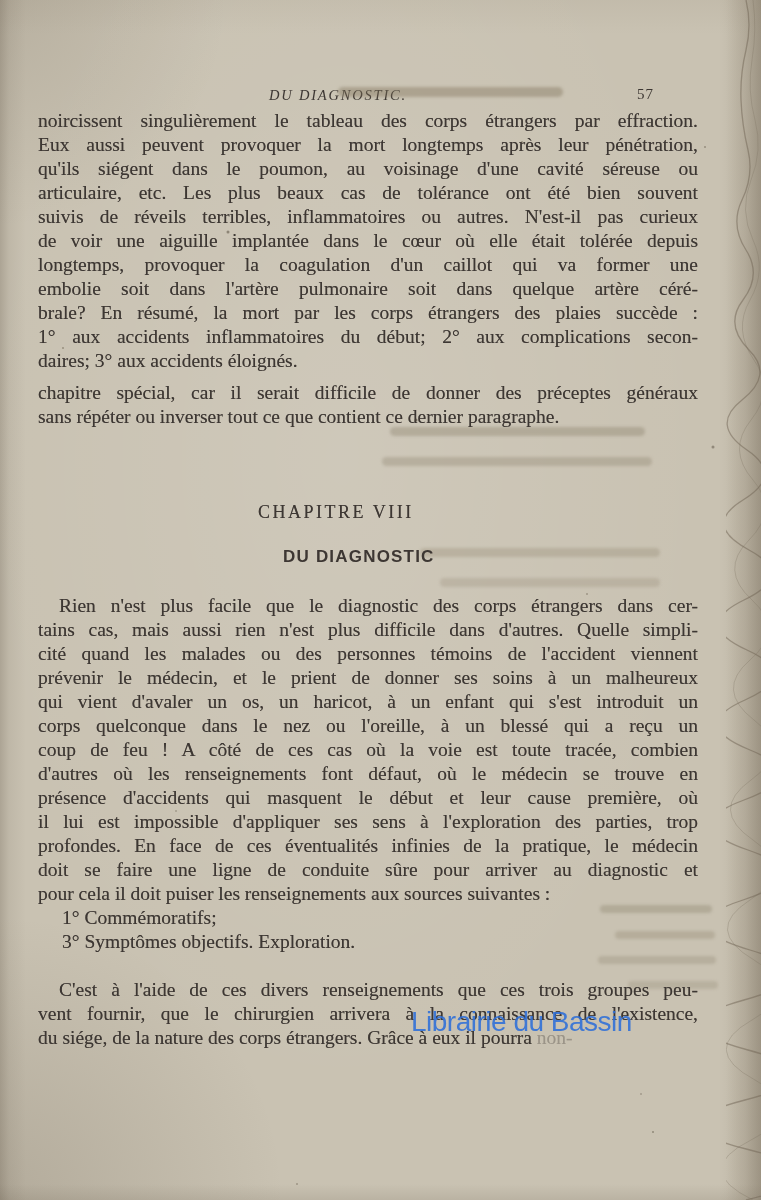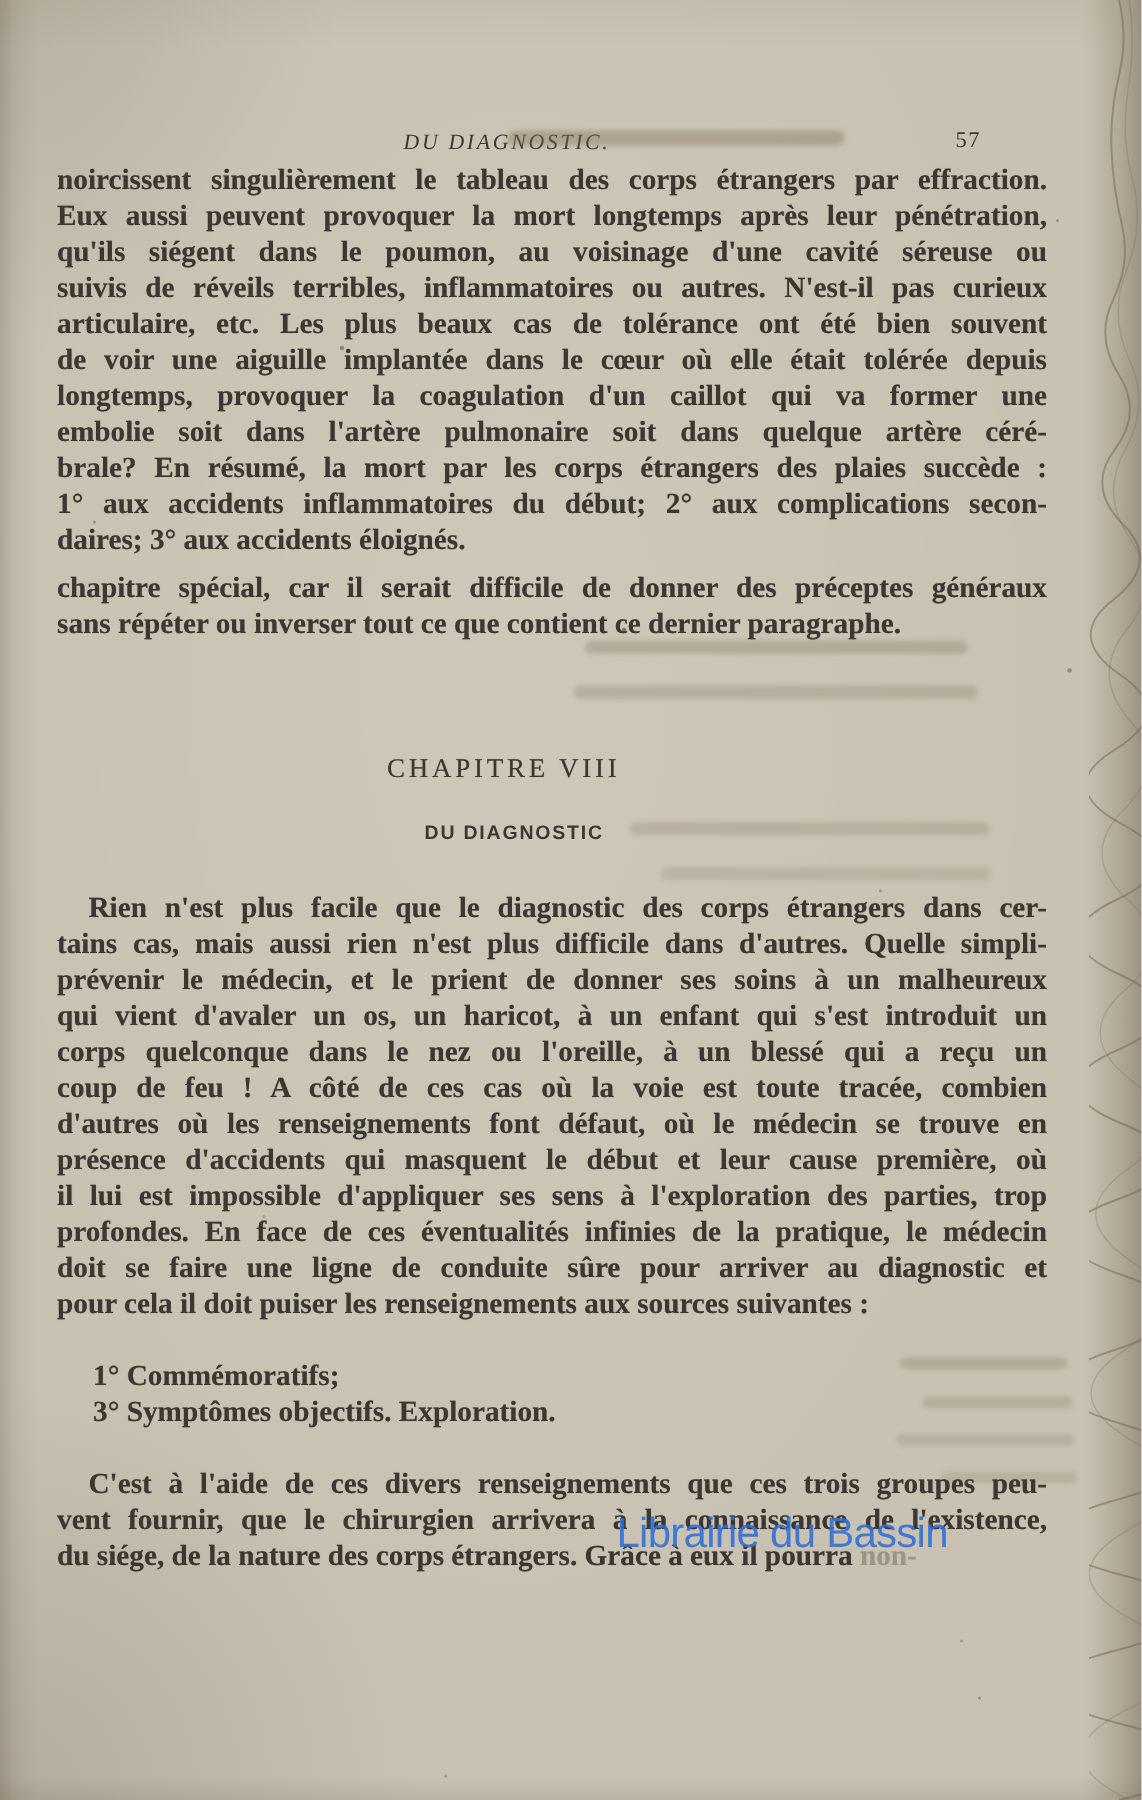--- a/index.html
+++ b/index.html
@@ -47,21 +47,20 @@
     letter-spacing: 1px;
     text-align: center;
   }
   .textblock {
     position: absolute;
     left: 38px;
     width: 660px;
     font-size: 19.5px;
     line-height: 24px;
     text-shadow: 0 0 0.5px rgba(61,55,51,0.55);
-    font-weight: bold;
   }
   .line {
     height: 24px;
     text-align: justify;
     text-align-last: justify;
     text-justify: inter-word;
     white-space: normal;
   }
   .line.short { text-align-last: left; }
   .line.indent { text-indent: 21px; }
@@ -80,21 +79,21 @@
     letter-spacing: 2.5px;
     white-space: nowrap;
     text-shadow: 0 0 0.5px rgba(61,55,51,0.55);
   }
   .chapter-subtitle {
     position: absolute;
     left: 283px;
     top: 547px;
     font-family: "Liberation Sans", sans-serif;
     font-weight: bold;
-    font-size: 13px;
+    font-size: 17px;
     letter-spacing: 1.2px;
     white-space: nowrap;
     text-align: center;
   }
   .watermark {
     position: absolute;
     left: 411px;
     top: 1006px;
     font-family: "Liberation Sans", sans-serif;
     font-size: 28px;
@@ -153,41 +152,42 @@
   <div class="smudge" style="left:440px; top:578px; width:220px; height:9px; background:rgba(125,112,88,0.20);"></div>
   <div class="smudge" style="left:600px; top:905px; width:112px; height:8px; background:rgba(120,110,85,0.28);"></div>
   <div class="smudge" style="left:615px; top:931px; width:100px; height:8px; background:rgba(120,110,85,0.24);"></div>
   <div class="smudge" style="left:598px; top:956px; width:118px; height:8px; background:rgba(120,110,85,0.22);"></div>
   <div class="smudge" style="left:628px; top:981px; width:90px; height:8px; background:rgba(120,110,85,0.20);"></div>
 
   <div class="textblock p1">
     <div class="line">noircissent singulièrement le tableau des corps étrangers par effraction.</div>
     <div class="line">Eux aussi peuvent provoquer la mort longtemps après leur pénétration,</div>
     <div class="line">qu'ils siégent dans le poumon, au voisinage d'une cavité séreuse ou</div>
+    <div class="line">articulaire, etc. Les plus beaux cas de tolérance ont été bien souvent</div>
     <div class="line">suivis de réveils terribles, inflammatoires ou autres. N'est-il pas curieux</div>
-    <div class="line">articulaire, etc. Les plus beaux cas de tolérance ont été bien souvent</div>
     <div class="line">de voir une aiguille implantée dans le cœur où elle était tolérée depuis</div>
     <div class="line">longtemps, provoquer la coagulation d'un caillot qui va former une</div>
     <div class="line">embolie soit dans l'artère pulmonaire soit dans quelque artère céré-</div>
     <div class="line">brale? En résumé, la mort par les corps étrangers des plaies succède :</div>
     <div class="line">1° aux accidents inflammatoires du début; 2° aux complications secon-</div>
     <div class="line short">daires; 3° aux accidents éloignés.</div>
   </div>
 
   <div class="textblock p2">
     <div class="line">chapitre spécial, car il serait difficile de donner des préceptes généraux</div>
     <div class="line short">sans répéter ou inverser tout ce que contient ce dernier paragraphe.</div>
   </div>
 
   <div class="chapter-title">CHAPITRE VIII</div>
   <div class="chapter-subtitle">DU DIAGNOSTIC</div>
 
   <div class="textblock p3">
     <div class="line indent">Rien n'est plus facile que le diagnostic des corps étrangers dans cer-</div>
     <div class="line">tains cas, mais aussi rien n'est plus difficile dans d'autres. Quelle simpli-</div>
+    <div class="line">cité quand les malades ou des personnes témoins de l'accident viennent</div>
     <div class="line">prévenir le médecin, et le prient de donner ses soins à un malheureux</div>
     <div class="line">qui vient d'avaler un os, un haricot, à un enfant qui s'est introduit un</div>
     <div class="line">corps quelconque dans le nez ou l'oreille, à un blessé qui a reçu un</div>
     <div class="line">coup de feu ! A côté de ces cas où la voie est toute tracée, combien</div>
     <div class="line">d'autres où les renseignements font défaut, où le médecin se trouve en</div>
     <div class="line">présence d'accidents qui masquent le début et leur cause première, où</div>
     <div class="line">il lui est impossible d'appliquer ses sens à l'exploration des parties, trop</div>
     <div class="line">profondes. En face de ces éventualités infinies de la pratique, le médecin</div>
     <div class="line">doit se faire une ligne de conduite sûre pour arriver au diagnostic et</div>
     <div class="line short">pour cela il doit puiser les renseignements aux sources suivantes :</div>

